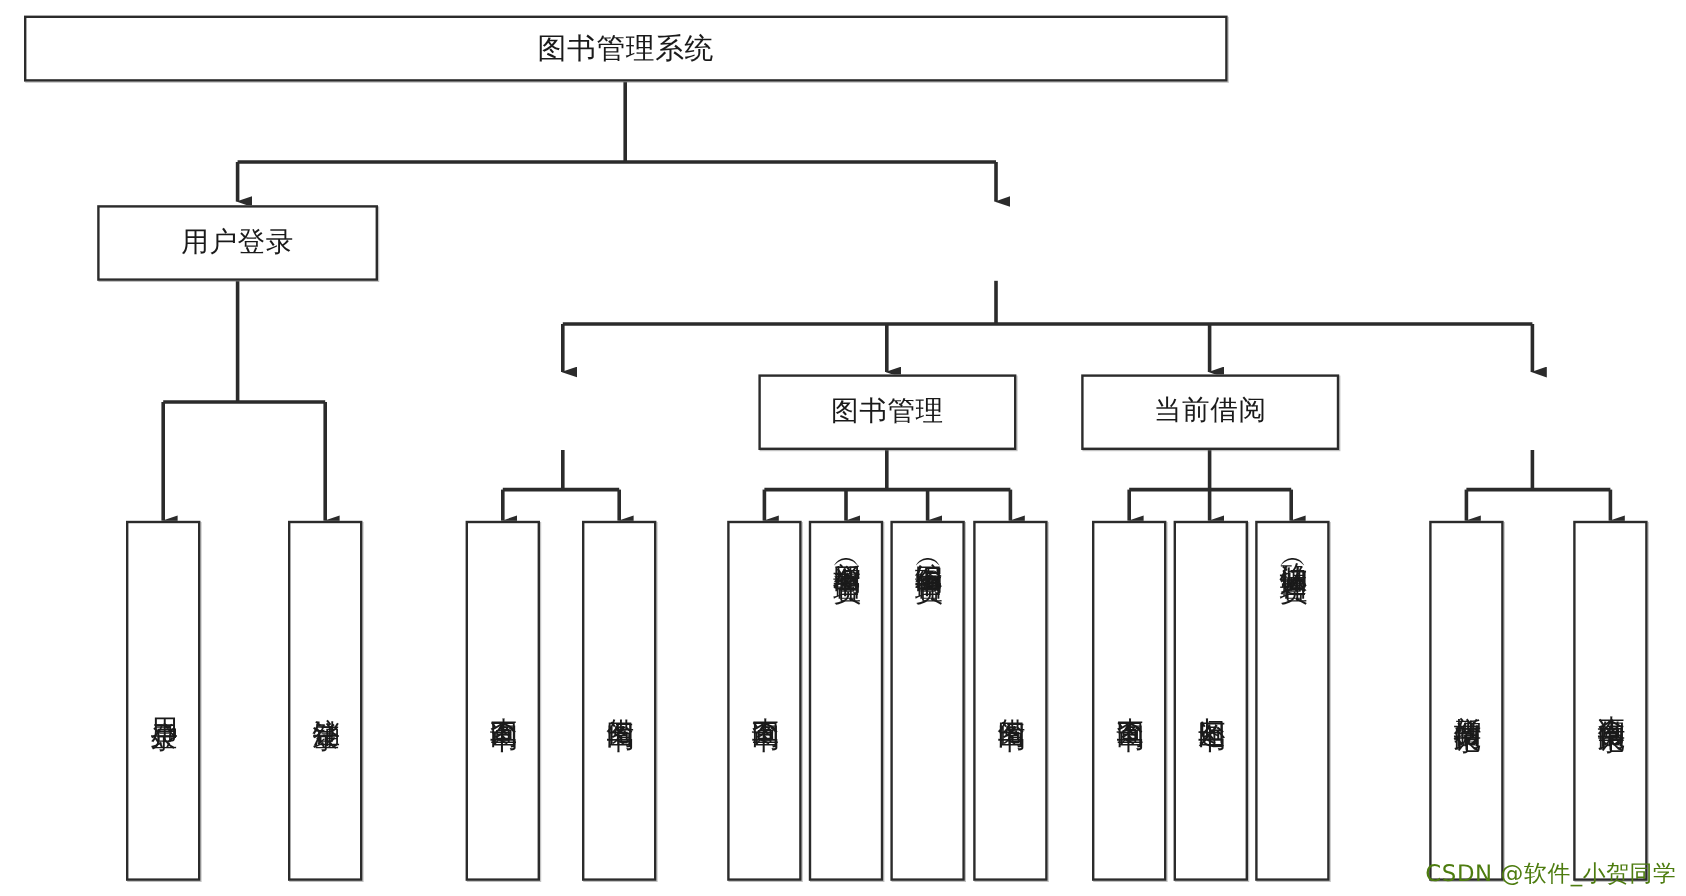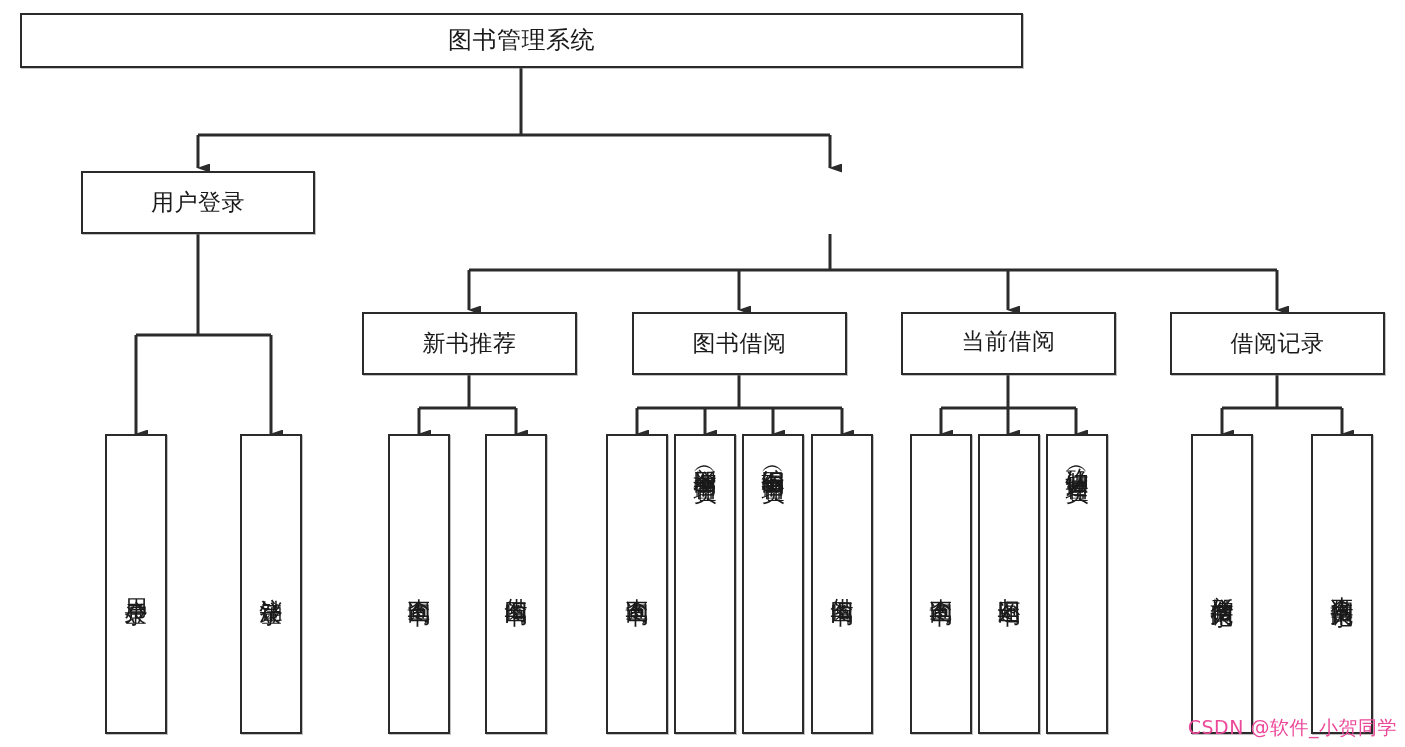--- a/index.html
+++ b/index.html
@@ -65,21 +65,21 @@
   }
   .node.vertical.centered {
     align-items: center;
     padding-top: 0;
   }
   #watermark {
     position: absolute;
     right: 8px;
     bottom: 6px;
     font-size: 19px;
-    color: #ec4899;
+    color: #4d7c0f;
     letter-spacing: 0.5px;
     user-select: none;
     white-space: nowrap;
   }
 </style>
 </head>
 <body>
 
 <div id="diagram-root">
 
@@ -134,31 +134,25 @@
   </svg>
 
   <div class="node horizontal root" style="left:20px; top:13px; width:1003px; height:55px;align-items:center;">
     <span class="node-label">图书管理系统</span>
   </div>
 
   <div class="node horizontal" style="left:81px; top:171px; width:234px; height:63px;">
     <span class="node-label">用户登录</span>
   </div>
 
-  <div class="node horizontal" style="left:362px; top:312px; width:215px; height:63px;">
-    <span class="node-label">新书推荐</span>
-  </div>
   <div class="node horizontal" style="left:632px; top:312px; width:215px; height:63px;">
-    <span class="node-label">图书借阅</span>
+    <span class="node-label">图书管理</span>
   </div>
   <div class="node horizontal" style="left:901px; top:312px; width:215px; height:63px;font-family:Liberation Mono, monospace;">
     <span class="node-label">当前借阅</span>
-  </div>
-  <div class="node horizontal" style="left:1170px; top:312px; width:215px; height:63px;">
-    <span class="node-label">借阅记录</span>
   </div>
 
   <div class="node vertical centered" style="left:105px; top:434px; width:62px; height:300px;">
     <span class="node-label">用户登录</span>
   </div>
   <div class="node vertical centered" style="left:240px; top:434px; width:62px; height:300px;">
     <span class="node-label">注销登录</span>
   </div>
 
   <div class="node vertical centered" style="left:388px; top:434px; width:62px; height:300px;">

